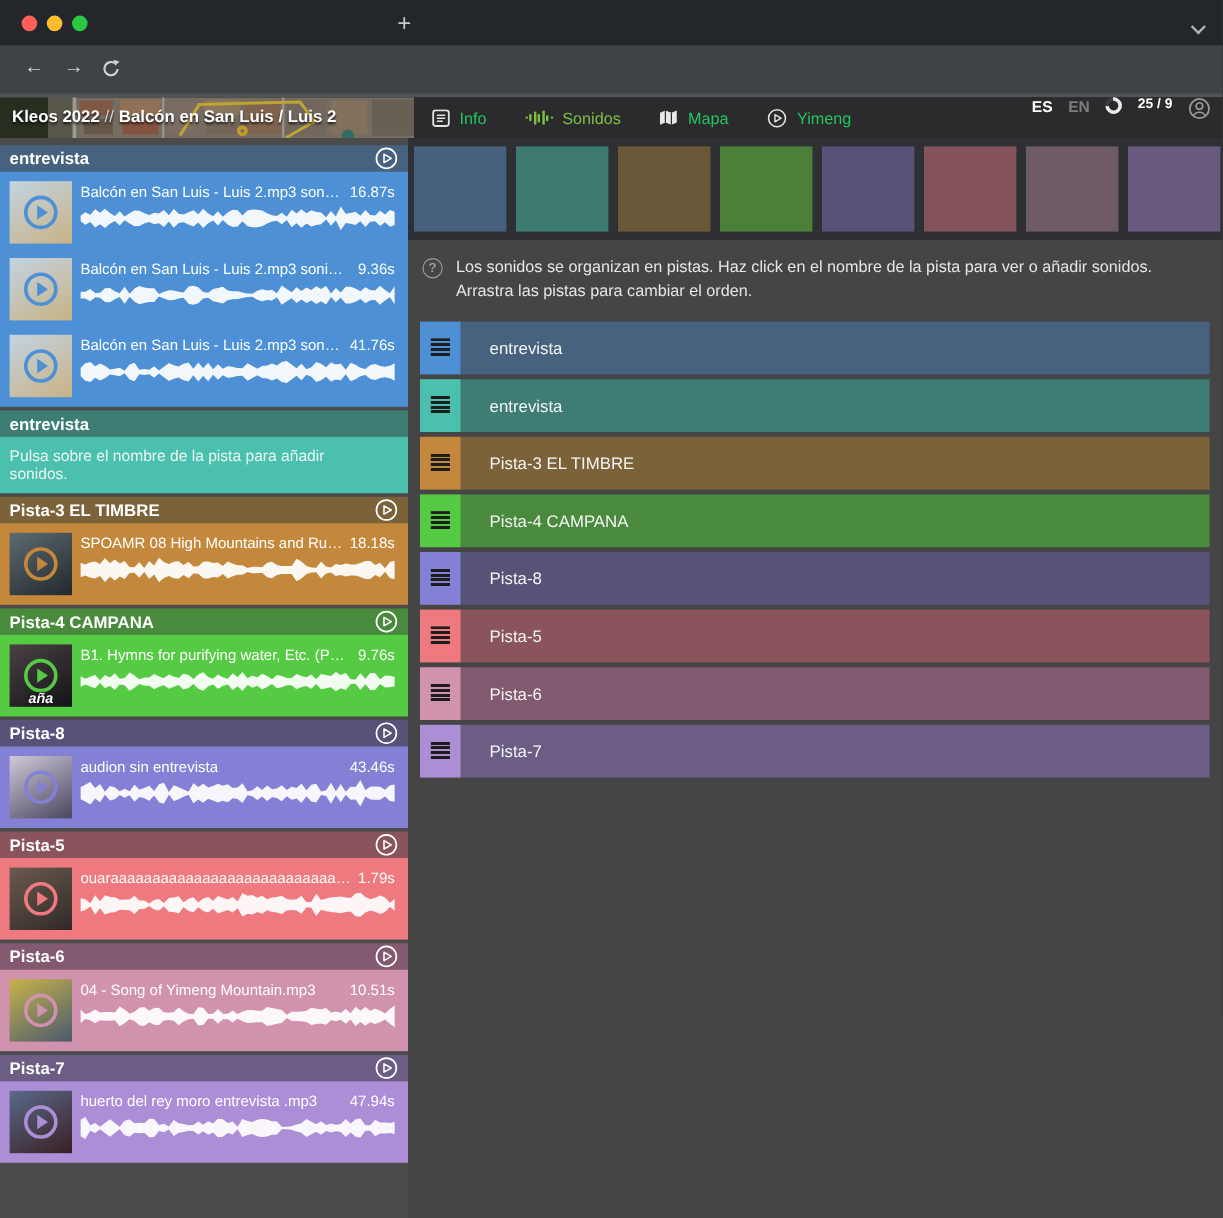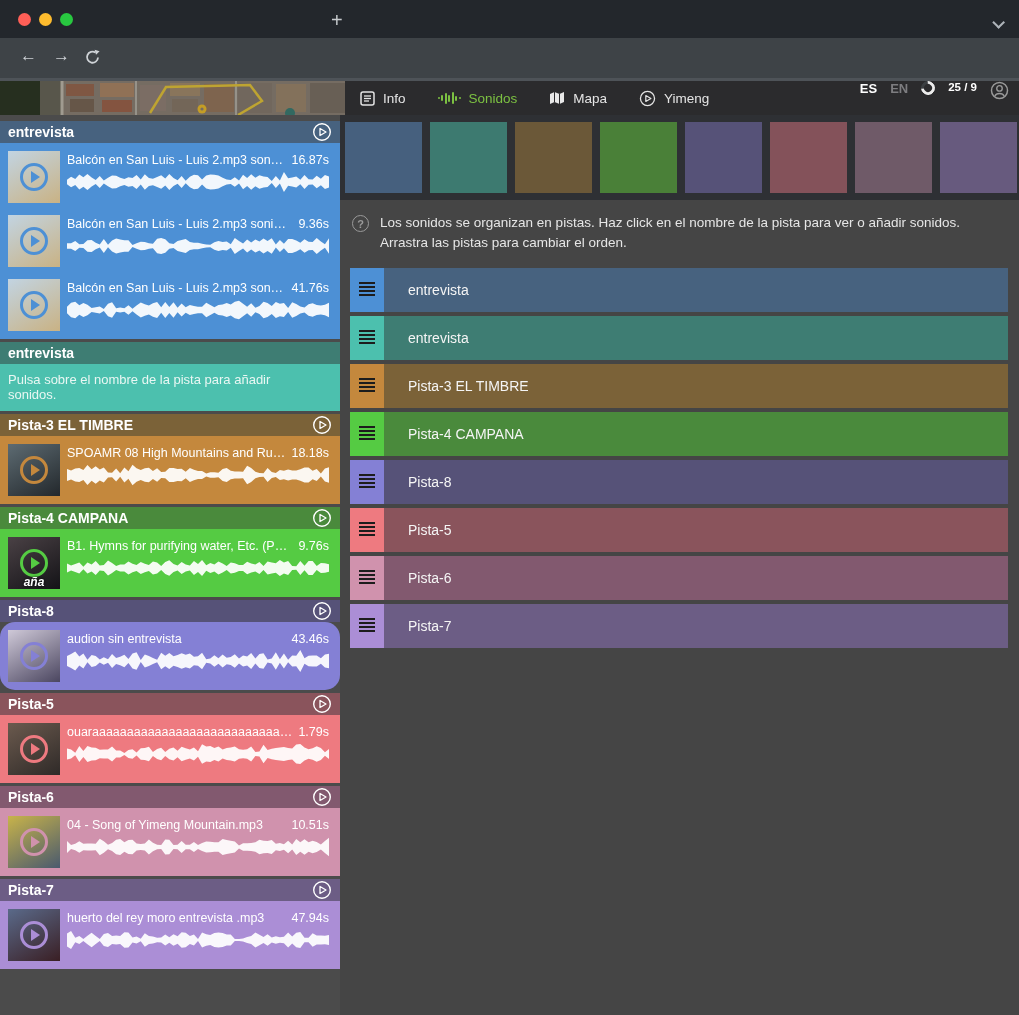--- a/index.html
+++ b/index.html
@@ -41,21 +41,21 @@
 
   .stripe{ position:absolute; top:78px; left:0; right:0; height:3px; background:#4e5358; }
 
   
   .appbar{ position:absolute; top:81px; left:0; right:0; height:34px; background:#2b2b2d; }
   .loc{ position:absolute; left:0; top:0; width:345px; height:34px; overflow:hidden; }
   .loctitle{ position:absolute; left:10px; top:8px; font-size:14px; font-weight:700; color:#fff;
              text-shadow:0 1px 2px rgba(0,0,0,.8); white-space:nowrap; }
   .locsep{ color:#d6d6d6; font-weight:400; padding:0 4px; }
   .appnav{ position:absolute; left:360px; top:0; height:34px; display:flex; align-items:center; gap:32px; }
-  .navitem{ display:flex; align-items:center; gap:8px; color:#e5e5e5; font-size:13.5px; }
+  .navitem{ display:flex; align-items:center; gap:8px; color:#22c55e; font-size:13.5px; }
   .navitem.active{ color:#7cc142; }
   .soundbars{ display:flex; align-items:center; gap:1.5px; }
   .soundbars i{ display:block; width:2px; background:#7cc142; border-radius:1px; }
   .appbar-right{ position:absolute; right:10px; top:0; height:34px; display:flex; align-items:flex-start; gap:13px; }
   .lang-es{ color:#fff; font-size:13px; font-weight:700; }
   .lang-en{ color:#7d7d80; font-size:13px; font-weight:700; }
   .spinner{ width:14px; height:14px; border-radius:50%; border:3px solid #ececec;
             border-left-color:#3b3f42; transform:rotate(40deg); }
   .counter{ color:#fff; font-size:11.5px; font-weight:700; }
 
@@ -181,20 +181,21 @@
         <rect x="310" y="2" width="35" height="30" fill="#7f7468"></rect>
         <line x1="62" y1="0" x2="62" y2="34" stroke="#c4beb0" stroke-width="3"></line>
         <line x1="136" y1="0" x2="136" y2="34" stroke="#b8b3a8" stroke-width="2"></line>
         <line x1="236" y1="0" x2="236" y2="34" stroke="#b8b3a8" stroke-width="2"></line>
         <polyline points="150,32 166,6 250,4 262,20 238,34" fill="none" stroke="#e8c83c" stroke-width="2.5"></polyline>
         <circle cx="202" cy="28" r="4.5" fill="#f0c02e"></circle>
         <circle cx="202" cy="28" r="1.6" fill="#8f8478"></circle>
         <circle cx="290" cy="32" r="5" fill="#3d8077"></circle>
         <rect width="345" height="34" fill="#000" opacity="0.18"></rect>
       </svg>
+      <div class="loctitle"><span>Kleos 2022</span><span class="locsep">//</span><span>Balcón en San Luis / Luis 2</span></div>
     </div>
     <div class="appnav">
       <span class="navitem">
         <svg width="15" height="15" viewBox="0 0 15 15">
           <rect x="1" y="1" width="13" height="13" rx="2" fill="none" stroke="#e4e4e4" stroke-width="1.5"></rect>
           <line x1="4" y1="5" x2="11" y2="5" stroke="#e4e4e4" stroke-width="1.3"></line>
           <line x1="4" y1="7.5" x2="11" y2="7.5" stroke="#e4e4e4" stroke-width="1.3"></line>
           <line x1="4" y1="10" x2="9" y2="10" stroke="#e4e4e4" stroke-width="1.3"></line>
         </svg>
         <span>Info</span>
@@ -369,21 +370,21 @@
       </div>
 
       <div class="sec">
         <div class="sec-header" style="background: rgb(86, 82, 120);">
           <span class="sec-name">Pista-8</span>
           <svg class="playcirc" width="20" height="20" viewBox="0 0 20 20">
             <circle cx="10" cy="10" r="8.3" fill="none" stroke="#fff" stroke-width="1.4"></circle>
             <path d="M8 6.5 L14 10 L8 13.5 Z" fill="none" stroke="#fff" stroke-width="1.3" stroke-linejoin="round"></path>
           </svg>
         </div>
-        <div class="sec-clips" style="background: rgb(132, 128, 213); border-radius: 15px;">
+        <div class="sec-clips" style="background: rgb(132, 128, 213);">
           <div class="clip">
             <div class="thumb" style="background: linear-gradient(150deg, rgb(207, 201, 216), rgb(75, 70, 96));">
               <span class="ring" style="border-color: rgb(132, 128, 213);">
                   <span class="tri" style="border-left-color: rgb(132, 128, 213);"></span>
                 </span>
             </div>
             <div class="clipbody">
               <div class="cliphead">
                   <span class="clipname">audion sin entrevista</span>
                   <span class="clipdur">43.46s</span>

